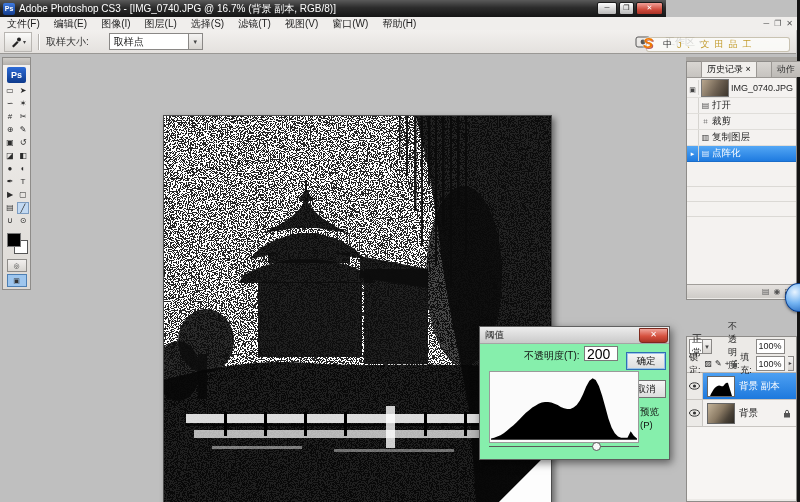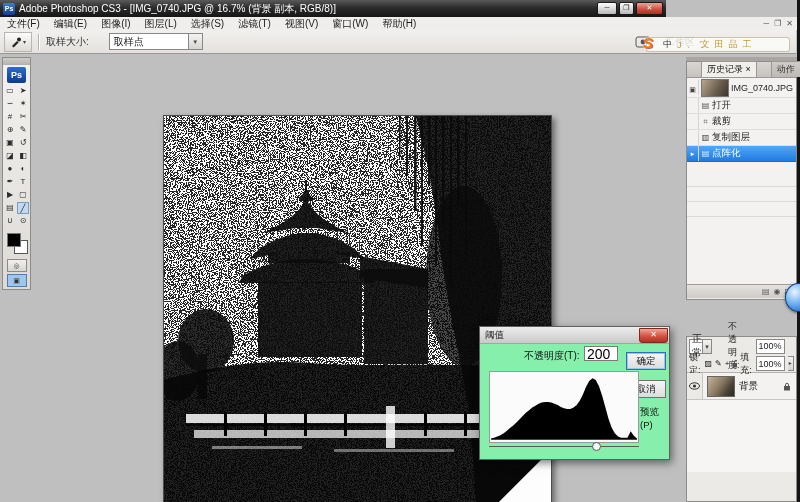--- a/index.html
+++ b/index.html
@@ -310,20 +310,35 @@
       <span style="font-size:8px;">✎</span>
       <span style="font-size:8px;">+</span>
       <svg width="8" height="9">
           <rect x="1" y="4" width="6" height="4.5" fill="#555"></rect>
           <path d="M2.5 4 V2.8 a1.5 1.5 0 0 1 3 0 V4" fill="none" stroke="#555"></path>
         </svg>
       <span>填充:</span>
       <span class="spinbox" style="width:24px;">100%</span>
       <span class="spinarr">▸</span>
     </div>
+    <div class="lrow sel">
+      <span class="eyecell">
+        <svg width="11" height="8">
+            <ellipse cx="5.5" cy="4" rx="5" ry="3.2" fill="none" stroke="#333"></ellipse>
+            <circle cx="5.5" cy="4" r="1.6" fill="#333"></circle>
+          </svg>
+      </span>
+      <span class="lthumb">
+        <svg width="26" height="19">
+            <rect width="26" height="19" fill="#fff"></rect>
+            <path d="M2,19 C6,10 10,7 13,9 C16,11 17,4 20,6 L24,19 Z" fill="#000"></path>
+          </svg>
+      </span>
+      <span class="lname">背景 副本</span>
+    </div>
     <div class="lrow">
       <span class="eyecell">
         <svg width="11" height="8">
             <ellipse cx="5.5" cy="4" rx="5" ry="3.2" fill="none" stroke="#333"></ellipse>
             <circle cx="5.5" cy="4" r="1.6" fill="#333"></circle>
           </svg>
       </span>
       <span class="lthumb" style="background:linear-gradient(125deg,#c4b49a,#8a7a64 45%,#4a4237 75%,#2c2822);"></span>
       <span class="lname">背景</span>
       <svg width="8" height="9" style="margin-left:auto;margin-right:5px;">

